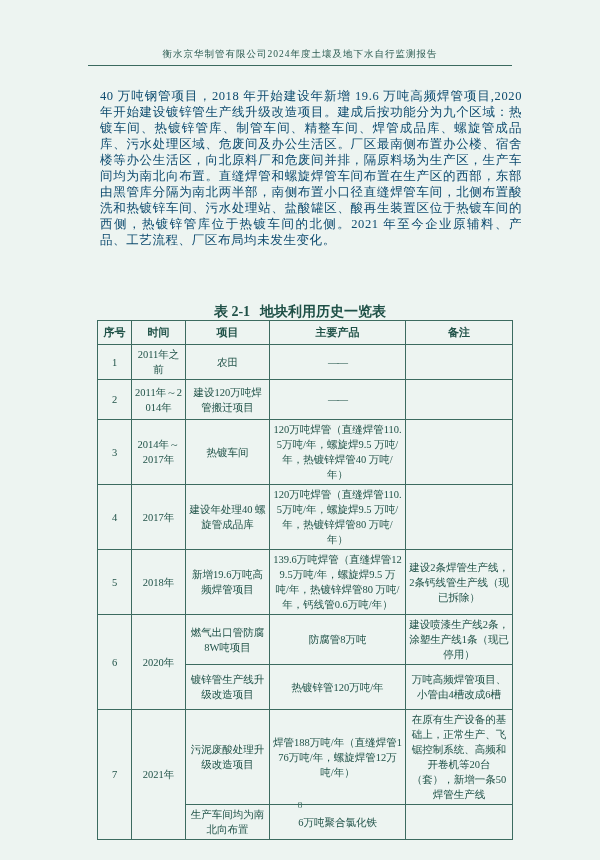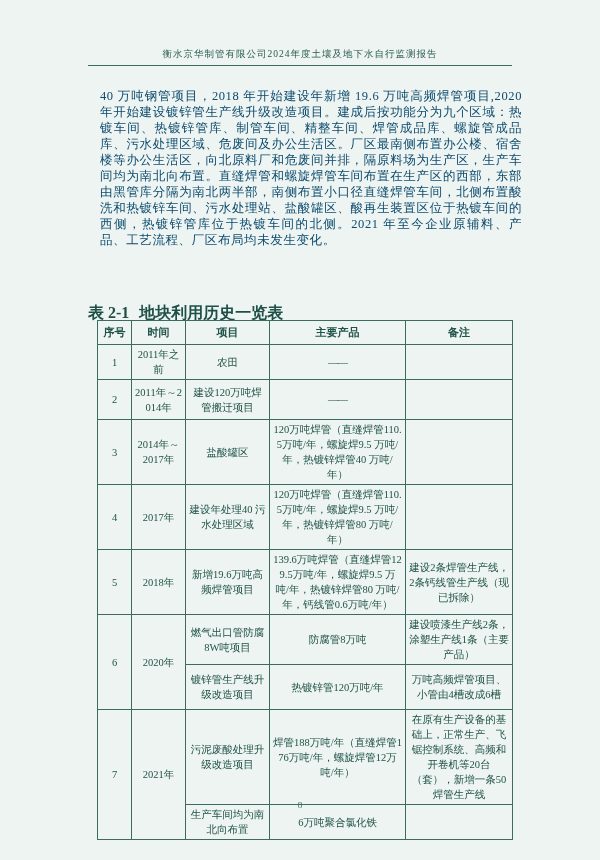--- a/index.html
+++ b/index.html
@@ -41,23 +41,23 @@
     line-height: 16px;
     letter-spacing: 0.6px;
     text-align: justify;
     color: #0c4a6e;
   }
   .table-title {
     position: absolute;
     top: 303px;
     left: 88px;
     width: 424px;
-    text-align: left;
+    text-align: center;
     font-weight: bold;
-    font-size: 16px;
+    font-size: 14px;
     color: #1f5047;
   }
   .table-title .gap { display: inline-block; width: 10px; }
   table.history {
     position: absolute;
     top: 320px;
     left: 97px;
     width: 415px;
     border-collapse: collapse;
     font-size: 10.5px;
@@ -136,44 +136,44 @@
       <tr style="height:40px;">
         <td>2</td>
         <td>2011年～2014年</td>
         <td>建设120万吨焊管搬迁项目</td>
         <td class="dash">——</td>
         <td></td>
       </tr>
       <tr style="height:48px;">
         <td>3</td>
         <td>2014年～2017年</td>
-        <td>盐酸罐区</td>
+        <td>热镀车间</td>
         <td>120万吨焊管（直缝焊管110.5万吨/年，螺旋焊9.5 万吨/年，热镀锌焊管40 万吨/年）</td>
         <td></td>
       </tr>
       <tr style="height:47px;">
         <td>4</td>
         <td>2017年</td>
-        <td>建设年处理40 污水处理区域</td>
+        <td>建设年处理40 螺旋管成品库</td>
         <td>120万吨焊管（直缝焊管110.5万吨/年，螺旋焊9.5 万吨/年，热镀锌焊管80 万吨/年）</td>
         <td></td>
       </tr>
       <tr style="height:60px;">
         <td>5</td>
         <td>2018年</td>
         <td>新增19.6万吨高频焊管项目</td>
         <td>139.6万吨焊管（直缝焊管129.5万吨/年，螺旋焊9.5 万吨/年，热镀锌焊管80 万吨/年，钙线管0.6万吨/年）</td>
         <td>建设2条焊管生产线，2条钙线管生产线（现已拆除）</td>
       </tr>
       <tr style="height:43px;">
         <td rowspan="2">6</td>
         <td rowspan="2">2020年</td>
         <td>燃气出口管防腐8W吨项目</td>
         <td>防腐管8万吨</td>
-        <td>建设喷漆生产线2条，涂塑生产线1条（主要产品）</td>
+        <td>建设喷漆生产线2条，涂塑生产线1条（现已停用）</td>
       </tr>
       <tr style="height:45px;margin-top:47px;">
         <td>镀锌管生产线升级改造项目</td>
         <td>热镀锌管120万吨/年</td>
         <td>万吨高频焊管项目、小管由4槽改成6槽</td>
       </tr>
       <tr style="height:80px;">
         <td rowspan="2">7</td>
         <td rowspan="2">2021年</td>
         <td>污泥废酸处理升级改造项目</td>

